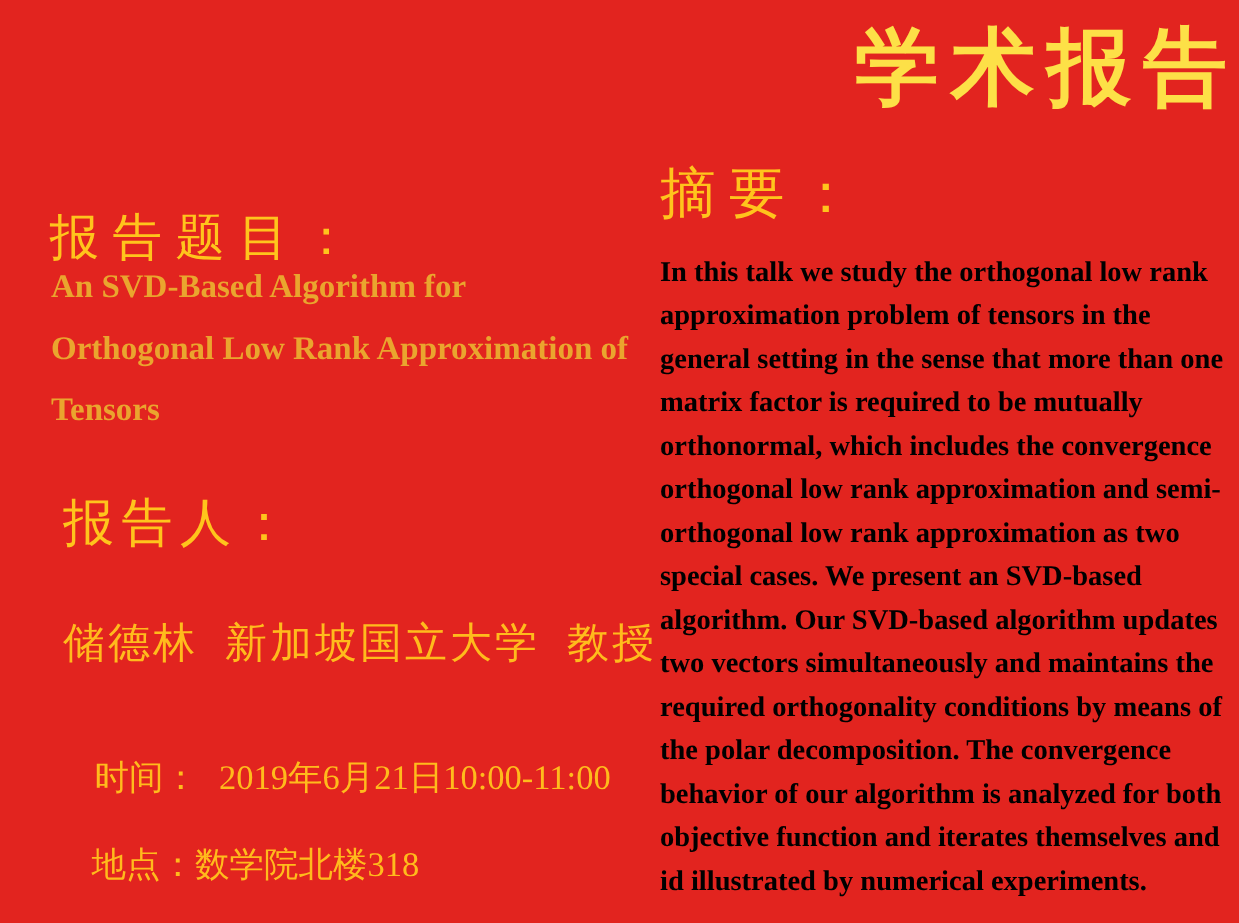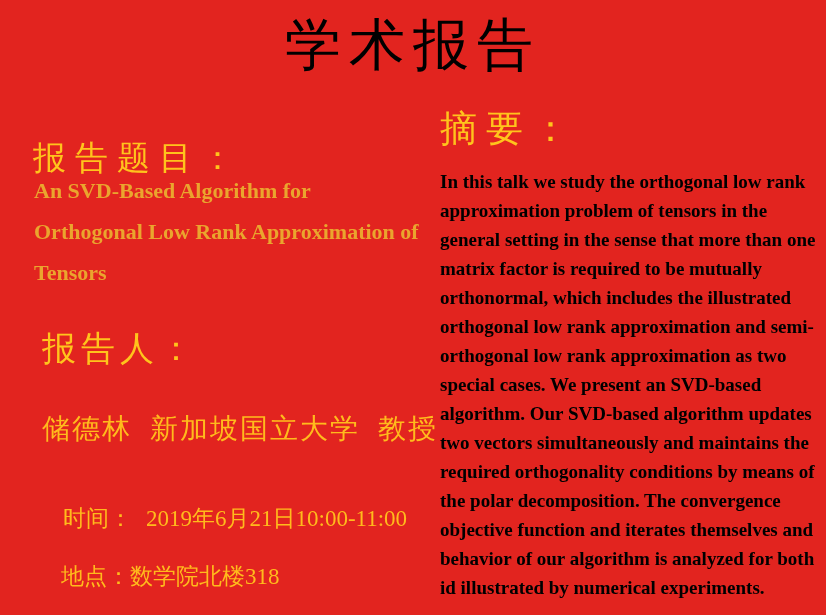--- a/index.html
+++ b/index.html
@@ -15,26 +15,26 @@
     width: 826px;
     height: 615px;
     background: #E2241F;
     font-family: "Liberation Serif", serif;
   }
   .main-title {
     position: absolute;
     top: 8px;
     left: 0;
     width: 826px;
-    text-align: center;
+    text-align: right;
     font-family: "Liberation Sans", sans-serif;
-    font-weight: normal;
+    font-weight: bold;
     font-size: 56px;
     letter-spacing: 8px;
-    color: #000000;
+    color: #fde047;
     white-space: nowrap;
   }
   .section-label {
     position: absolute;
     font-family: "Liberation Serif", serif;
     color: #FFC41C;
     white-space: nowrap;
   }
   .label-title {
     left: 33px;
@@ -127,26 +127,26 @@
     <span class="info-label">地点：</span><span class="info-value">数学院北楼318</span>
   </div>
 
   <div class="section-label label-abstract">摘要：</div>
 
   <div class="abstract">
     <div class="abstract-line">In this talk we study the orthogonal low rank</div>
     <div class="abstract-line">approximation problem of tensors in the</div>
     <div class="abstract-line">general setting in the sense that more than one</div>
     <div class="abstract-line">matrix factor is required to be mutually</div>
-    <div class="abstract-line">orthonormal, which includes the illustrated</div>
+    <div class="abstract-line">orthonormal, which includes the convergence</div>
     <div class="abstract-line">orthogonal low rank approximation and semi-</div>
     <div class="abstract-line">orthogonal low rank approximation as two</div>
     <div class="abstract-line">special cases. We present an SVD-based</div>
     <div class="abstract-line">algorithm. Our SVD-based algorithm updates</div>
     <div class="abstract-line">two vectors simultaneously and maintains the</div>
     <div class="abstract-line">required orthogonality conditions by means of</div>
     <div class="abstract-line">the polar decomposition. The convergence</div>
+    <div class="abstract-line">behavior of our algorithm is analyzed for both</div>
     <div class="abstract-line">objective function and iterates themselves and</div>
-    <div class="abstract-line">behavior of our algorithm is analyzed for both</div>
     <div class="abstract-line">id illustrated by numerical experiments.</div>
   </div>
 
 </div>
 
 </body></html>

